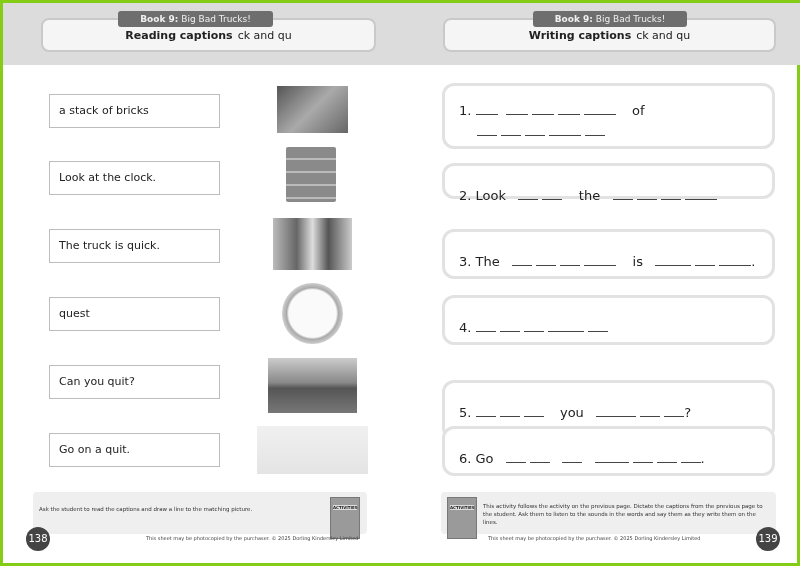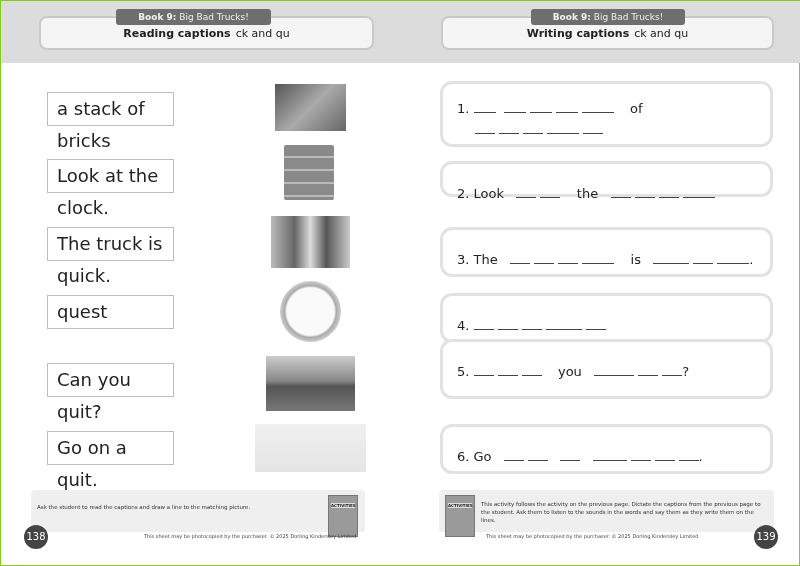--- a/index.html
+++ b/index.html
@@ -1,33 +1,33 @@
 <!DOCTYPE html>
 <html><head>
 <meta charset="utf-8">
 <style>
   * { box-sizing: border-box; margin: 0; padding: 0; }
   body { width: 800px; height: 566px; background: #fff; font-family: "DejaVu Sans", sans-serif; color: #222; overflow: hidden; position: relative; }
-  .spread { position: absolute; inset: 0; border: 1px solid #84cc16; }
+  .spread { position: absolute; inset: 0; border: 3px solid #84cc16; }
   .page { position: absolute; top: 0; width: 400px; height: 566px; }
   .page.left { left: 0; }
   .page.right { left: 400px; }
   .head-band { position: absolute; top: 0; left: 0; width: 400px; height: 62px; background: #dcdcdc; }
   .title-box { position: absolute; top: 15px; height: 34px; background: #f5f5f5; border: 2px solid #c9c9c9; border-radius: 8px; }
   .left .title-box { left: 38px; width: 335px; }
   .right .title-box { left: 40px; width: 333px; }
   .book-tag { position: absolute; top: 8px; height: 16px; background: #6e6e6e; color: #f0f0f0; font-size: 9px; line-height: 16px; text-align: center; border-radius: 3px; z-index: 2; }
   .left .book-tag { left: 115px; width: 155px; }
   .right .book-tag { left: 130px; width: 154px; }
   .book-tag b { font-weight: bold; }
   .heading { position: absolute; top: 24px; width: 100%; text-align: center; font-size: 11px; line-height: 18px; }
   .heading .strong { font-weight: bold; }
   .heading .sub { margin-left: 5px; }
 
-  .caption { position: absolute; left: 46px; width: 127px; height: 34px; border: 1px solid #bdbdbd; font-size: 18px; line-height: 32px; padding-left: 9px; background: #fff; }
+  .caption { position: absolute; left: 46px; width: 171px; height: 34px; border: 1px solid #bdbdbd; font-size: 11px; line-height: 32px; padding-left: 9px; background: #fff; }
   .pic { position: absolute; background: #999; }
 
   .write-box { position: absolute; left: 39px; width: 333px; border: 3px solid #e2e2e2; border-radius: 12px; background: #fff; font-size: 13px; }
   .write-line { position: absolute; left: 14px; white-space: nowrap; }
   .blank { display: inline-block; border-bottom: 1px solid #444; height: 1px; margin-right: 4px; vertical-align: baseline; }
 
   .note { position: absolute; top: 489px; height: 42px; background: #efefef; border-radius: 4px; font-size: 5.5px; color: #333; }
   .left .note { left: 30px; width: 334px; padding: 14px 6px; }
   .right .note { left: 38px; width: 335px; padding: 10px 6px 0 42px; line-height: 8px; }
   .copyright { position: absolute; top: 532px; font-size: 5px; color: #444; }
@@ -92,21 +92,21 @@
     </div>
 
     <div class="write-box" style="top:226px;height:50px">
       <div class="write-line" style="top:22px"><span>3.</span> <span>The</span> &nbsp;&nbsp;<span class="blank" style="width:20px"></span><span class="blank" style="width:20px"></span><span class="blank" style="width:20px"></span><span class="blank" style="width:32px"></span> &nbsp;&nbsp;<span>is</span> &nbsp;&nbsp;<span class="blank" style="width:36px"></span><span class="blank" style="width:20px"></span><span class="blank" style="width:32px;margin-right:0"></span><span>.</span></div>
     </div>
 
     <div class="write-box" style="top:292px;height:50px">
       <div class="write-line" style="top:22px"><span>4.</span> <span class="blank" style="width:20px"></span><span class="blank" style="width:20px"></span><span class="blank" style="width:20px"></span><span class="blank" style="width:36px"></span><span class="blank" style="width:20px"></span></div>
     </div>
 
-    <div class="write-box" style="top:338px;height:60px">
+    <div class="write-box" style="top:377px;height:60px">
       <div class="write-line" style="top:22px"><span>5.</span> <span class="blank" style="width:20px"></span><span class="blank" style="width:20px"></span><span class="blank" style="width:20px"></span> &nbsp;&nbsp;<span>you</span> &nbsp;&nbsp;<span class="blank" style="width:40px"></span><span class="blank" style="width:20px"></span><span class="blank" style="width:20px;margin-right:0"></span><span>?</span></div>
     </div>
 
     <div class="write-box" style="top:423px;height:50px">
       <div class="write-line" style="top:22px"><span>6.</span> <span>Go</span> &nbsp;&nbsp;<span class="blank" style="width:20px"></span><span class="blank" style="width:20px"></span> &nbsp;<span class="blank" style="width:20px"></span> &nbsp;<span class="blank" style="width:34px"></span><span class="blank" style="width:20px"></span><span class="blank" style="width:20px"></span><span class="blank" style="width:20px;margin-right:0"></span><span>.</span></div>
     </div>
 
     <div class="note">This activity follows the activity on the previous page. Dictate the captions from the previous page to the student. Ask them to listen to the sounds in the words and say them as they write them on the lines.</div>
     <div class="thumb">
         <div class="t">ACTIVITIES</div>

